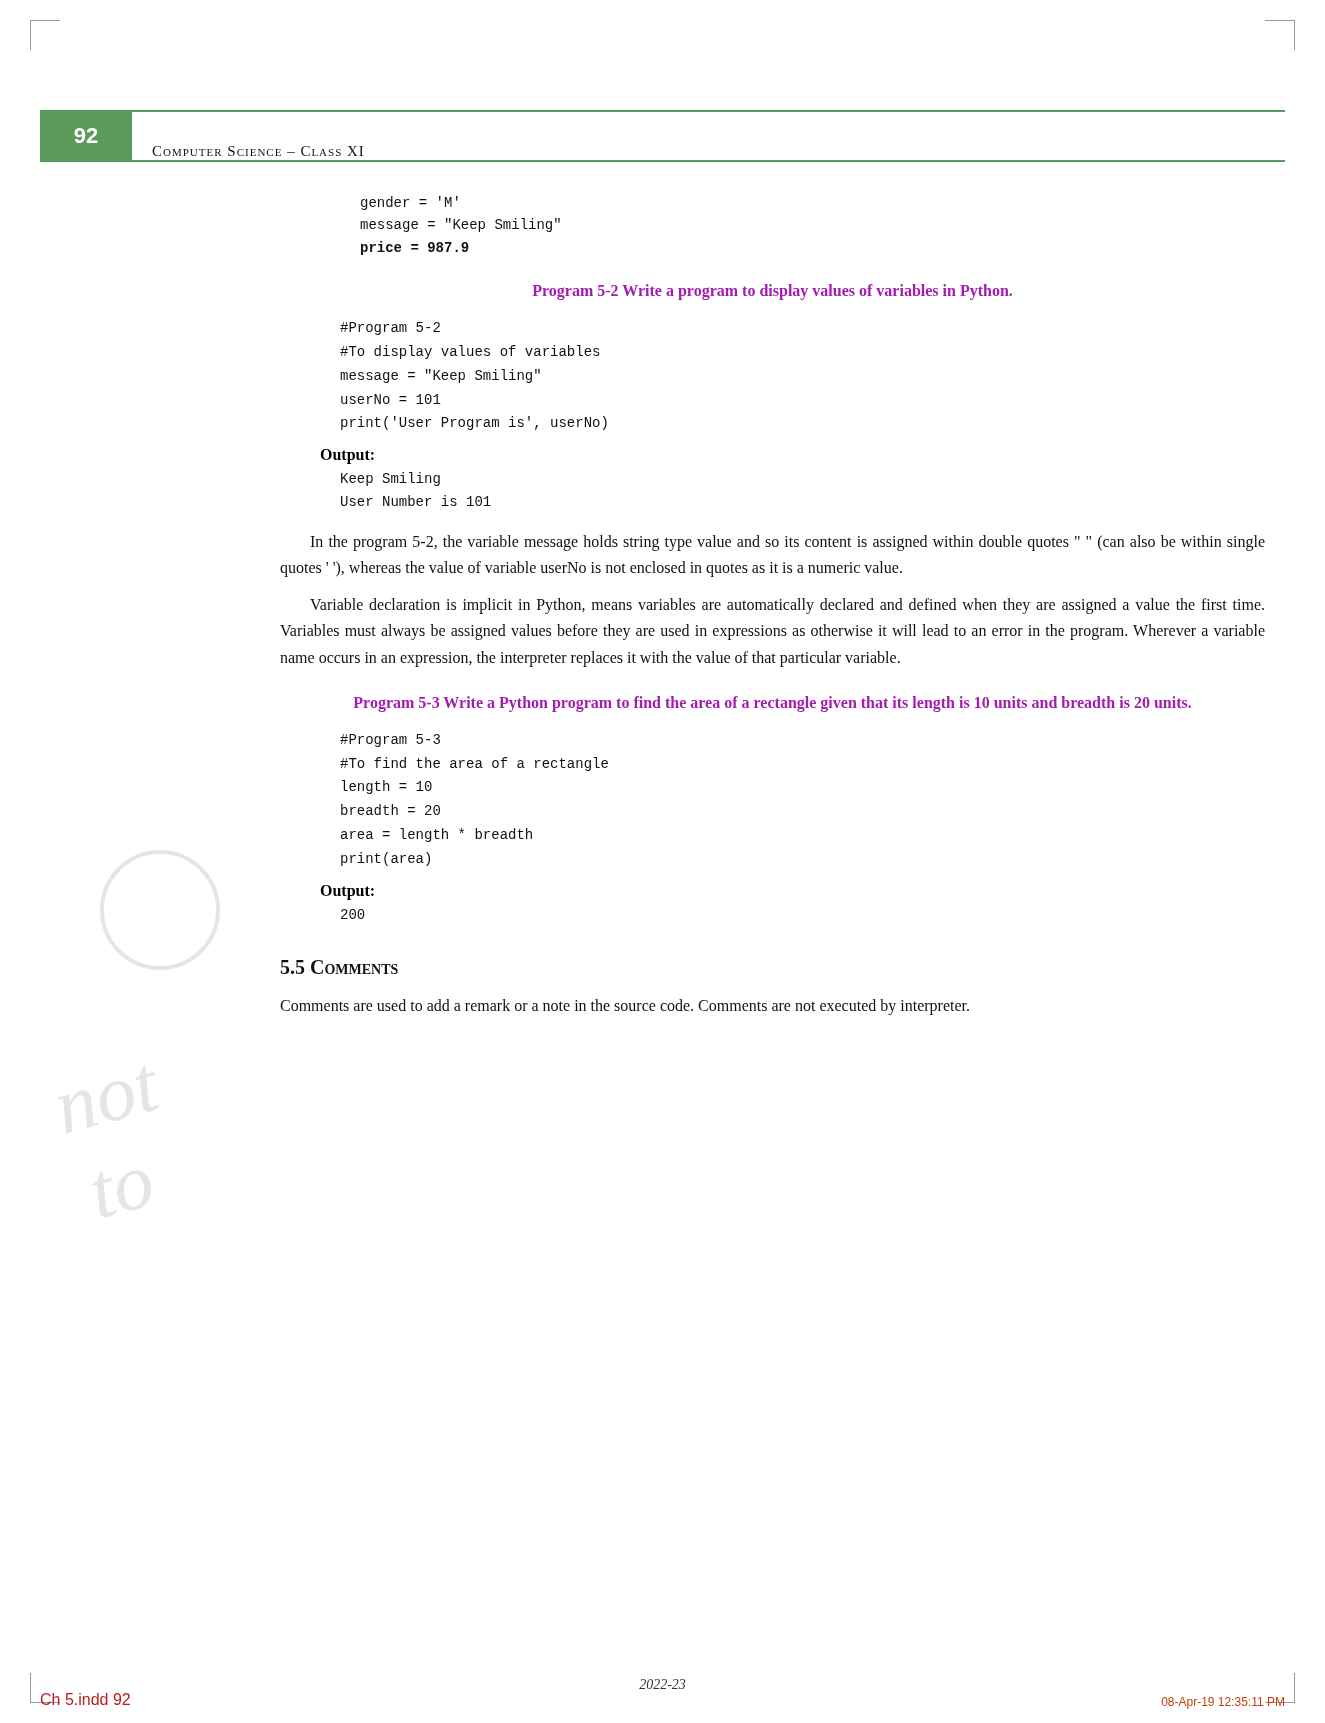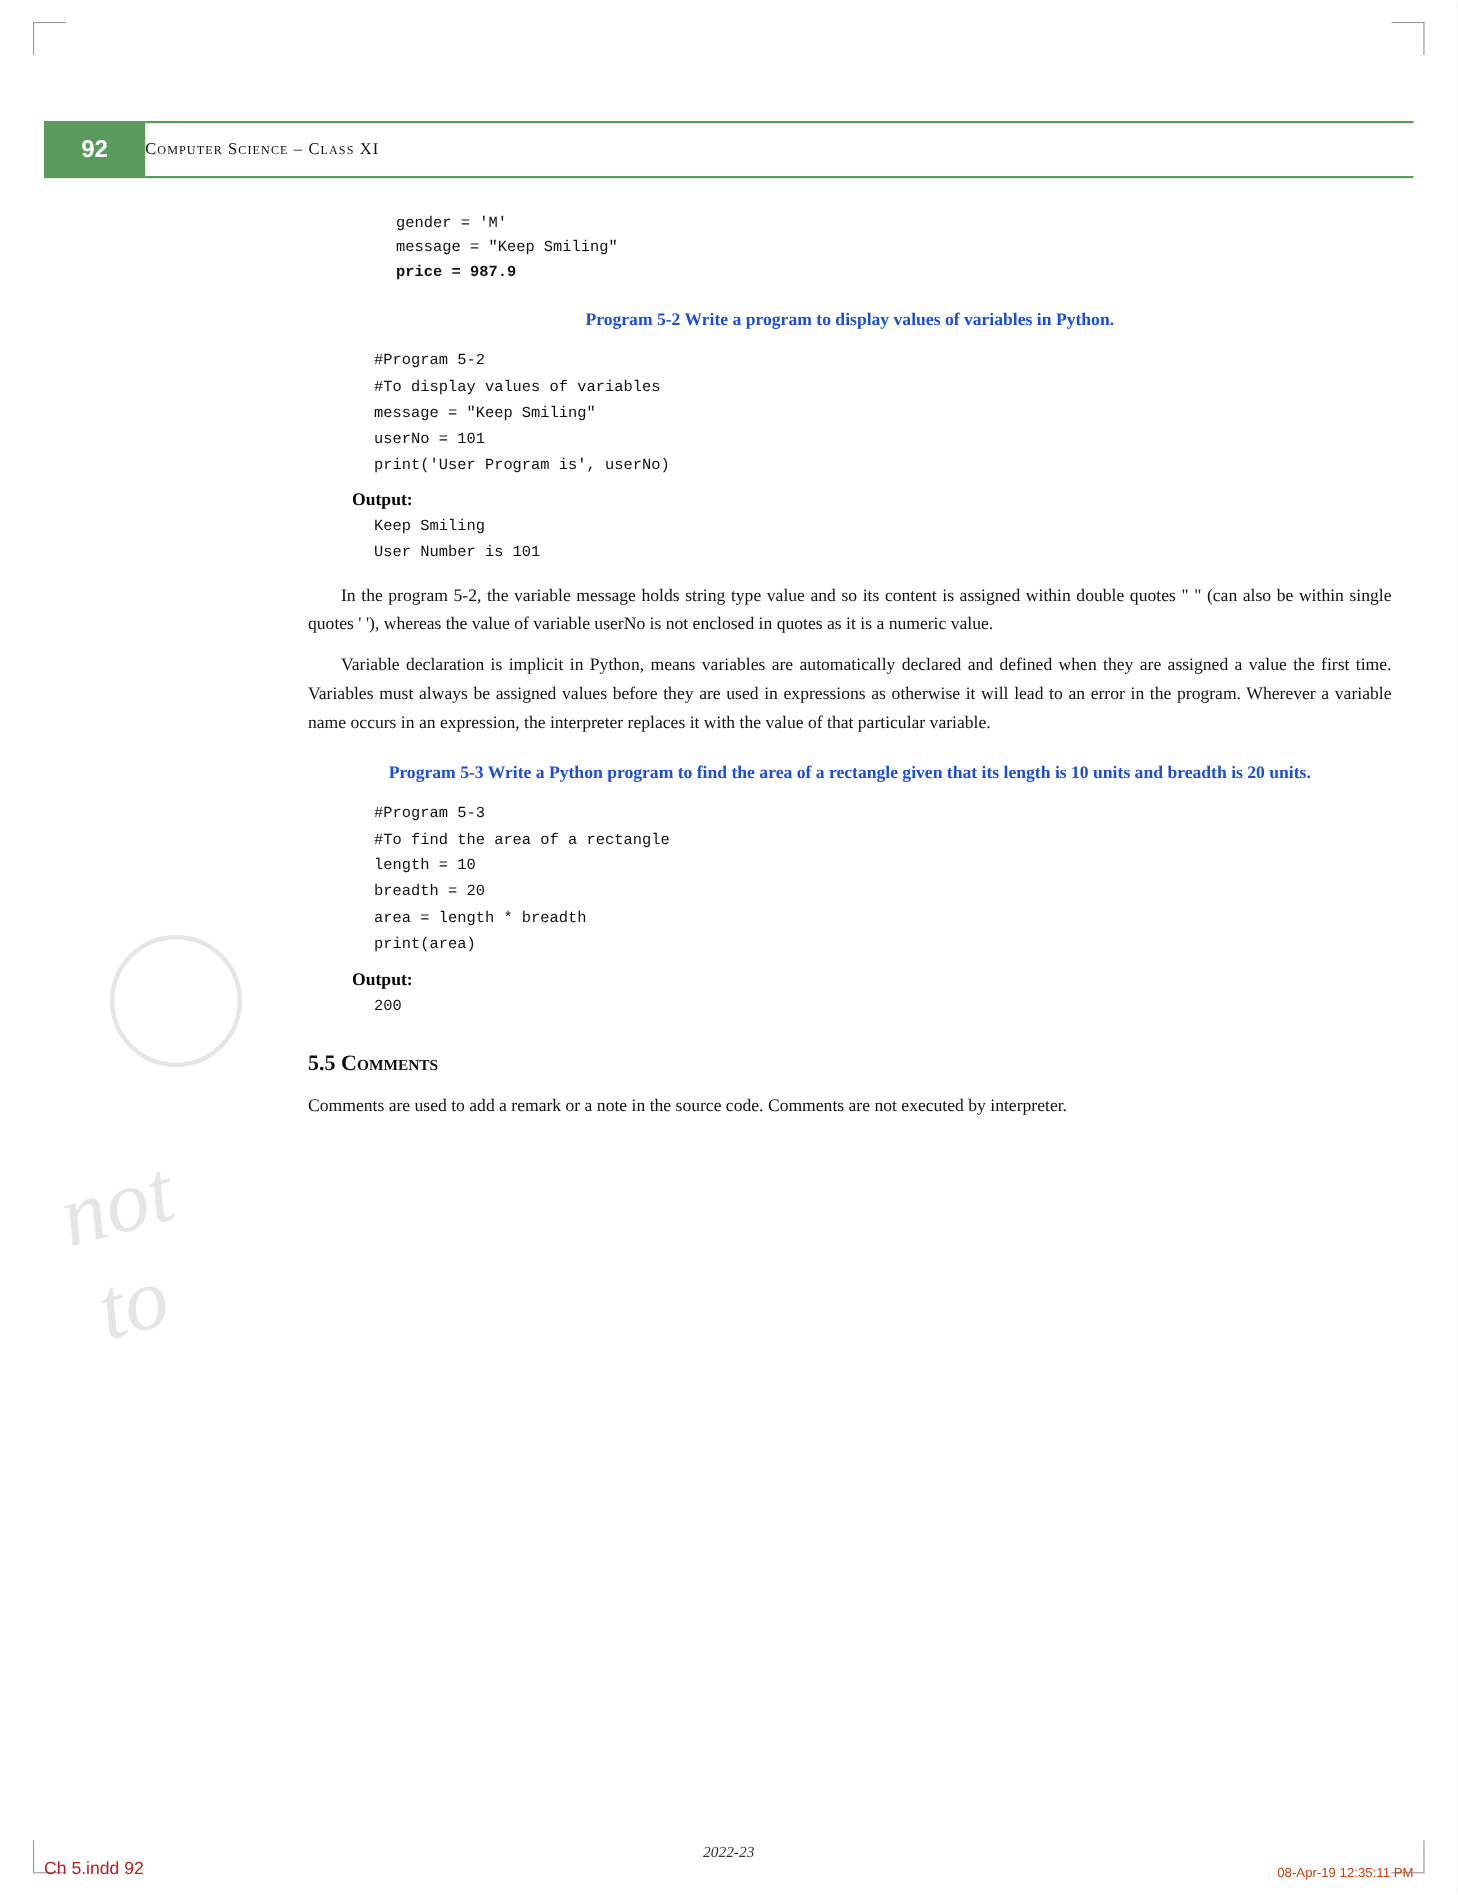--- a/index.html
+++ b/index.html
@@ -47,21 +47,22 @@
       font-weight: bold;
       font-family: Arial, sans-serif;
       flex-shrink: 0;
     }
 
     .header-title-box {
       border-top: 2px solid #5a9a5a;
       border-bottom: 2px solid #5a9a5a;
       flex: 1;
       display: flex;
-      align-items: center;
+      align-items: flex-end;
+      padding-left: 20px;
     }
 
     .header-title {
       font-family: 'Times New Roman', Times, serif;
       font-size: 15px;
       letter-spacing: 1px;
       color: #111;
       font-variant: small-caps;
     }
 
@@ -87,21 +88,21 @@
       font-family: 'Courier New', Courier, monospace;
       font-size: 14px;
       color: #111;
       line-height: 1.7;
       margin-left: 60px;
       margin-bottom: 10px;
     }
 
     
     .program-heading {
-      color: #1d4ed8;
+      color: #a21caf;
       font-family: 'Times New Roman', Times, serif;
       font-size: 16px;
       font-weight: bold;
       text-align: center;
       margin-bottom: 14px;
       margin-top: 20px;
       line-height: 1.5;
     }
 
     

